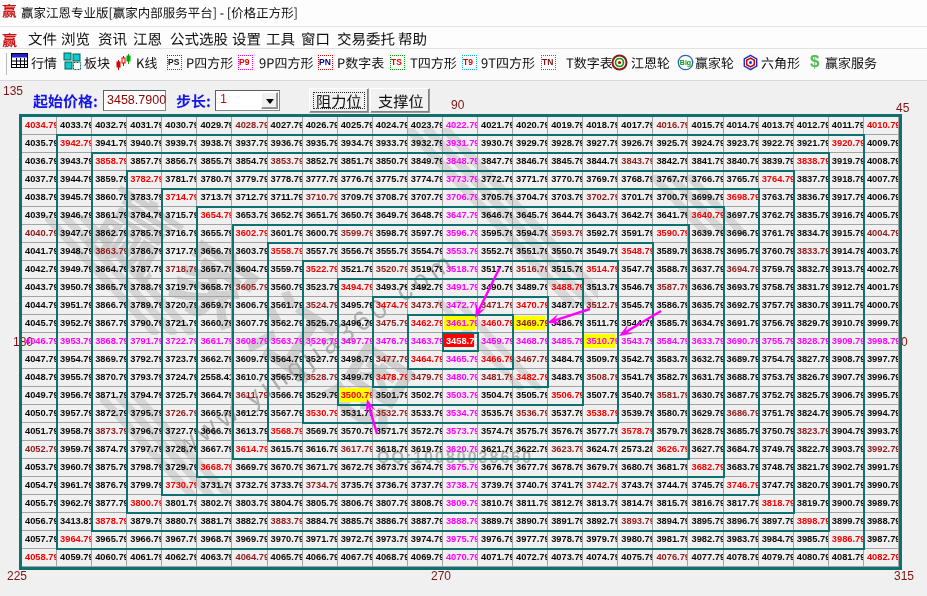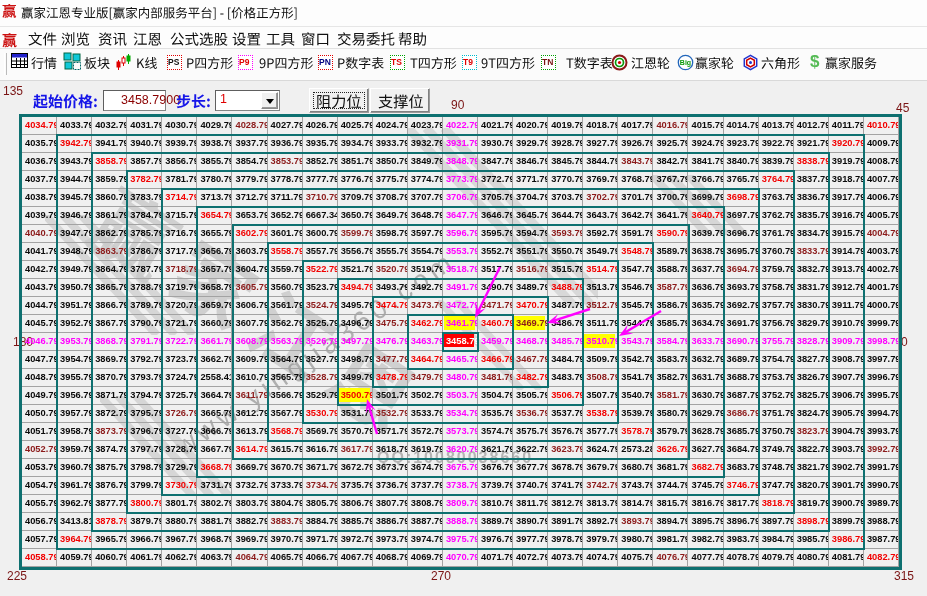--- a/index.html
+++ b/index.html
@@ -8,21 +8,21 @@
 #grip{position:absolute;left:4px;top:53px;width:3px;height:22px;border-left:1px solid #fff;border-right:1px solid #bbb}
 .tbi{position:absolute;top:55px;width:15px;height:15px;background:#fff;text-align:left;font:bold 8.5px "Liberation Sans",sans-serif;line-height:13px}
 .ico{position:absolute}
 #grid{position:absolute;left:22.0px;top:117.0px;width:877.0px;height:360px;display:grid;grid-template-columns:repeat(25,35.08px);grid-auto-rows:18.0px}
 #grid b{display:block;overflow:hidden;white-space:nowrap;font:bold 9.3px "Liberation Sans",sans-serif;color:#0a0a0a;line-height:16.6px;padding-left:3px;border-right:1px solid #a3a3a3;border-bottom:1px solid #a3a3a3;letter-spacing:0px}
 #grid b.r{color:#f20000} #grid b.m{color:#ff00ff} #grid b.d{color:#8b1a1a}
 #grid b.y{background:linear-gradient(#ffff00,#ffff00) no-repeat 1px 1px;background-size:calc(100% - 3px) calc(100% - 3px)}
 #grid b.c{background:linear-gradient(#ff0000,#ff0000) no-repeat 1px 1px;background-size:calc(100% - 4px) calc(100% - 4px);color:#fff}
 #rings i{position:absolute;border-style:solid;border-color:#0e7070}
 .lab{position:absolute;font:12px "Liberation Sans",sans-serif;color:#7a1414}
-#inp{position:absolute;left:103px;top:90px;width:63px;height:21px;background:#fff;border:1px solid #858585;border-top-color:#5e5e5e;border-left-color:#5e5e5e;font:12.5px "Liberation Sans",sans-serif;color:#8b0000;line-height:18px;padding-left:17px}
+#inp{position:absolute;left:103px;top:90px;width:63px;height:21px;background:#fff;border:1px solid #858585;border-top-color:#5e5e5e;border-left-color:#5e5e5e;font:12.5px "Liberation Sans",sans-serif;color:#8b0000;line-height:18px;padding-left:3px}
 #dd{position:absolute;left:215px;top:90px;width:65px;height:21px;background:#fff;border:1px solid #858585;border-top-color:#5e5e5e;border-left-color:#5e5e5e}
 #dd span{font:12.5px "Liberation Sans",sans-serif;color:#e00000;position:absolute;left:4px;top:1px}
 #ddb{position:absolute;right:1px;top:1px;width:17px;height:17px;background:#f0f0f0;border:1px solid #8a8a8a;border-top-color:#fff;border-left-color:#fff;box-shadow:inset -1px -1px 0 #9a9a9a}
 #ddb:after{content:"";position:absolute;left:4px;top:6px;border:4px solid transparent;border-top:5px solid #000}
 .btn{position:absolute;top:88px;height:25px;background:#f1f1f1;border:1px solid #9a9a9a;border-top-color:#fff;border-left-color:#fff;box-shadow:inset -1px -1px 0 #808080}
 #b1{left:309px;width:60px;outline:1px dotted #222;outline-offset:-5px}
 #b2{left:370px;width:60px}
 svg{display:block}
 </style></head><body>
 <div id="title"></div>
@@ -415,21 +415,21 @@
     <b>3917.79</b>
     <b>4006.79</b>
     <b>4039.79</b>
     <b>3946.79</b>
     <b>3861.79</b>
     <b>3784.79</b>
     <b>3715.79</b>
     <b class="r">3654.79</b>
     <b>3653.79</b>
     <b>3652.79</b>
-    <b>6667.34</b>
+    <b>3651.79</b>
     <b>3650.79</b>
     <b>3649.79</b>
     <b>3648.79</b>
     <b class="m">3647.79</b>
     <b>3646.79</b>
     <b>3645.79</b>
     <b>3644.79</b>
     <b>3643.79</b>
     <b>3642.79</b>
     <b>3641.79</b>

